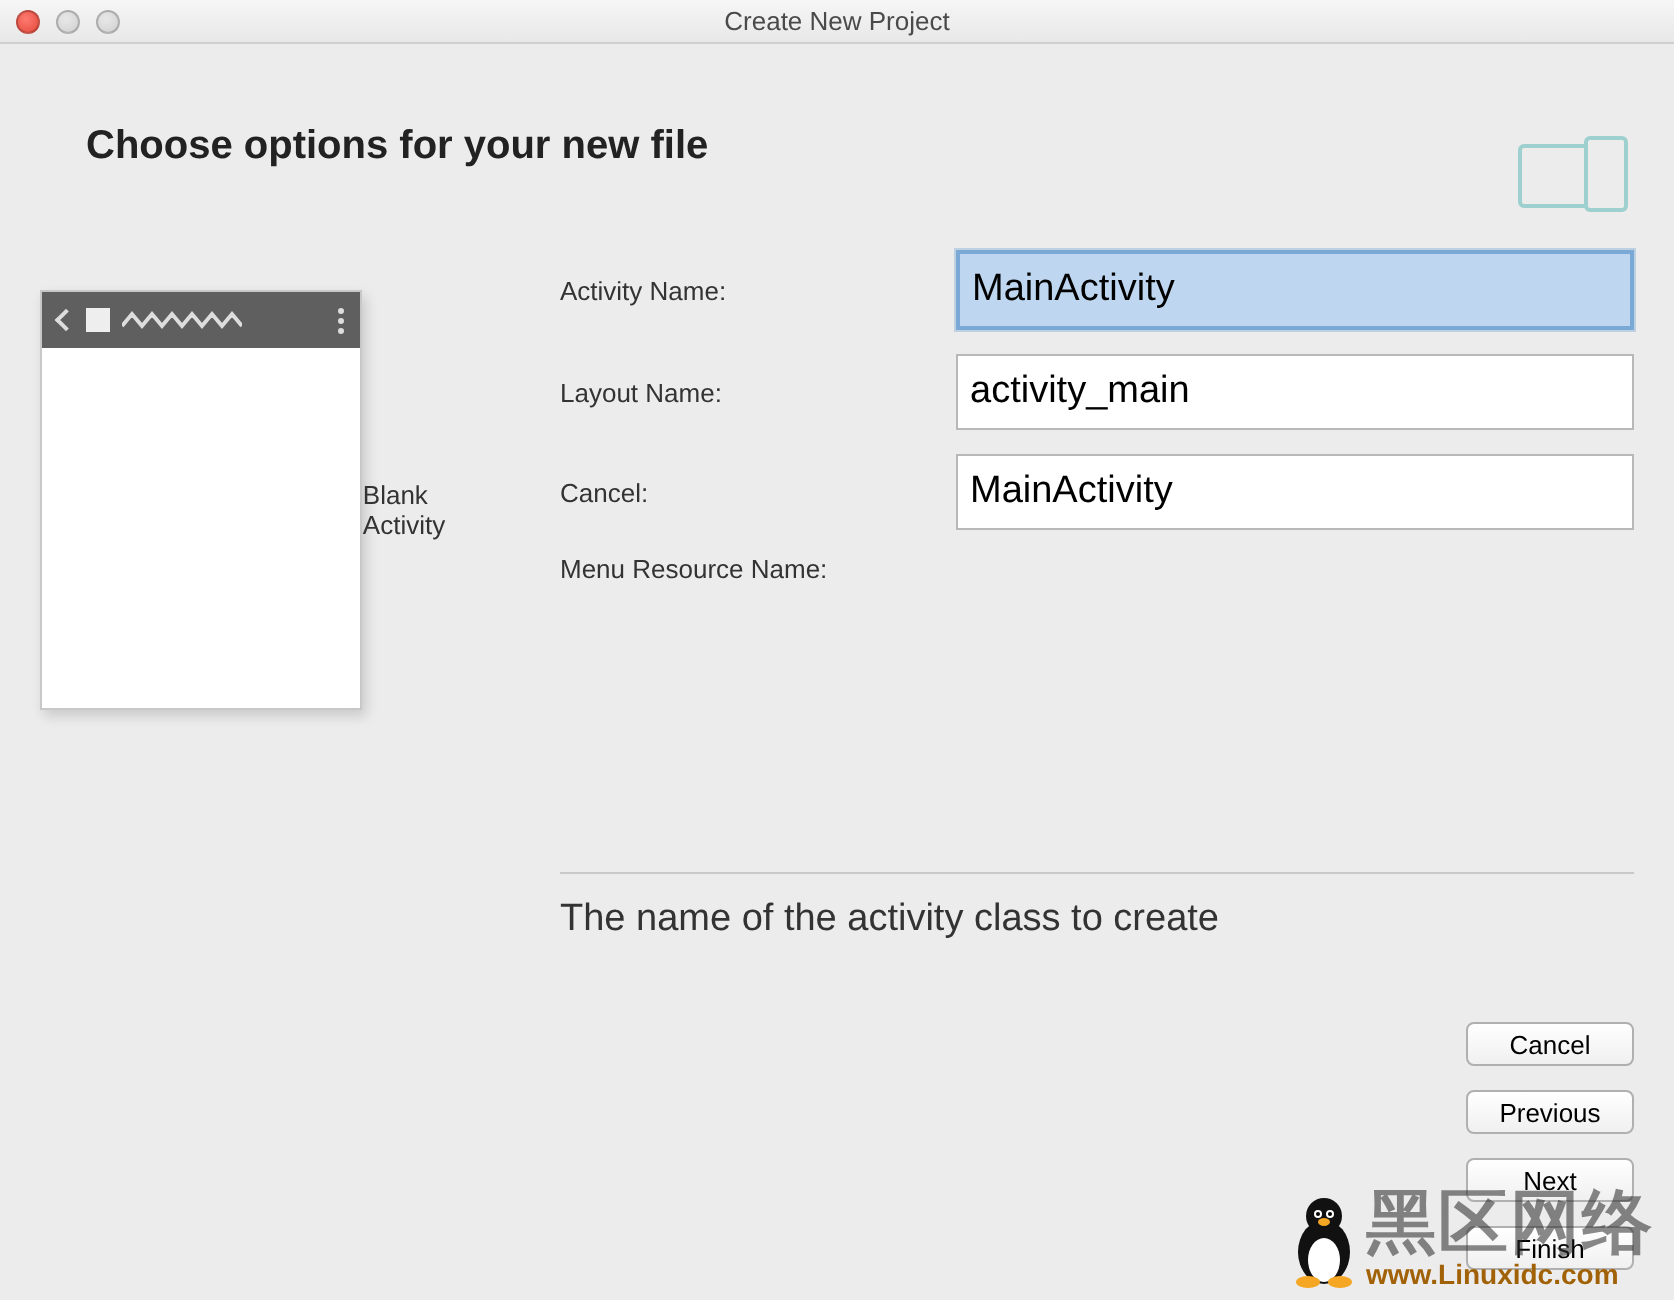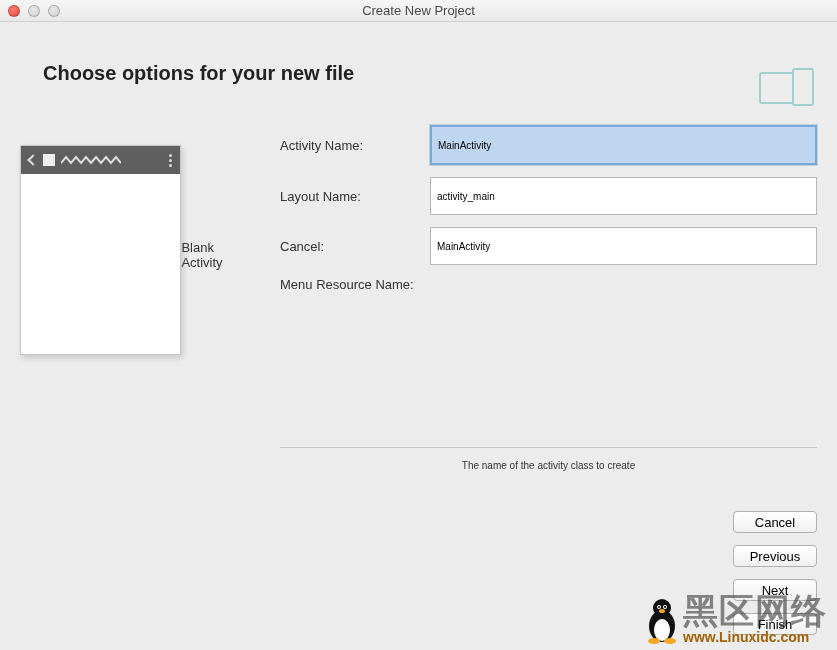--- a/index.html
+++ b/index.html
@@ -120,48 +120,48 @@
     }
     .form-label {
       width: 150px;
       font-size: 13px;
       color: #333;
     }
     .form-input {
       flex: 1;
       height: 22px;
       padding: 18px 6px;
-      font-size: 10px;
+      font-size: 19px;
       border: 1px solid #b8b8b8;
       background: #fff;
       font-family: inherit;
+      margin-left: 48px;
     }
     .form-input.focused {
       border: 2px solid #7aa9d6;
       outline: none;
       box-shadow: 0 0 0 1px rgba(122,169,214,0.4);
       background: #bed6ef;
       color: #000;
     }
     .bottom-area {
       position: absolute;
       left: 280px;
       right: 20px;
       bottom: 15px;
     }
     .hint-divider {
       height: 1px;
       background: #c8c8c8;
       margin-bottom: 12px;
     }
     .hint-text {
-      font-size: 10px;
+      font-size: 19px;
       color: #333;
       margin-bottom: 40px;
-      text-align: center;
     }
     .button-row {
       display: flex;
       gap: 12px;
       justify-content: flex-end;
       align-items: flex-end;
       flex-direction: column;
     }
     .mac-button {
       min-width: 84px;

